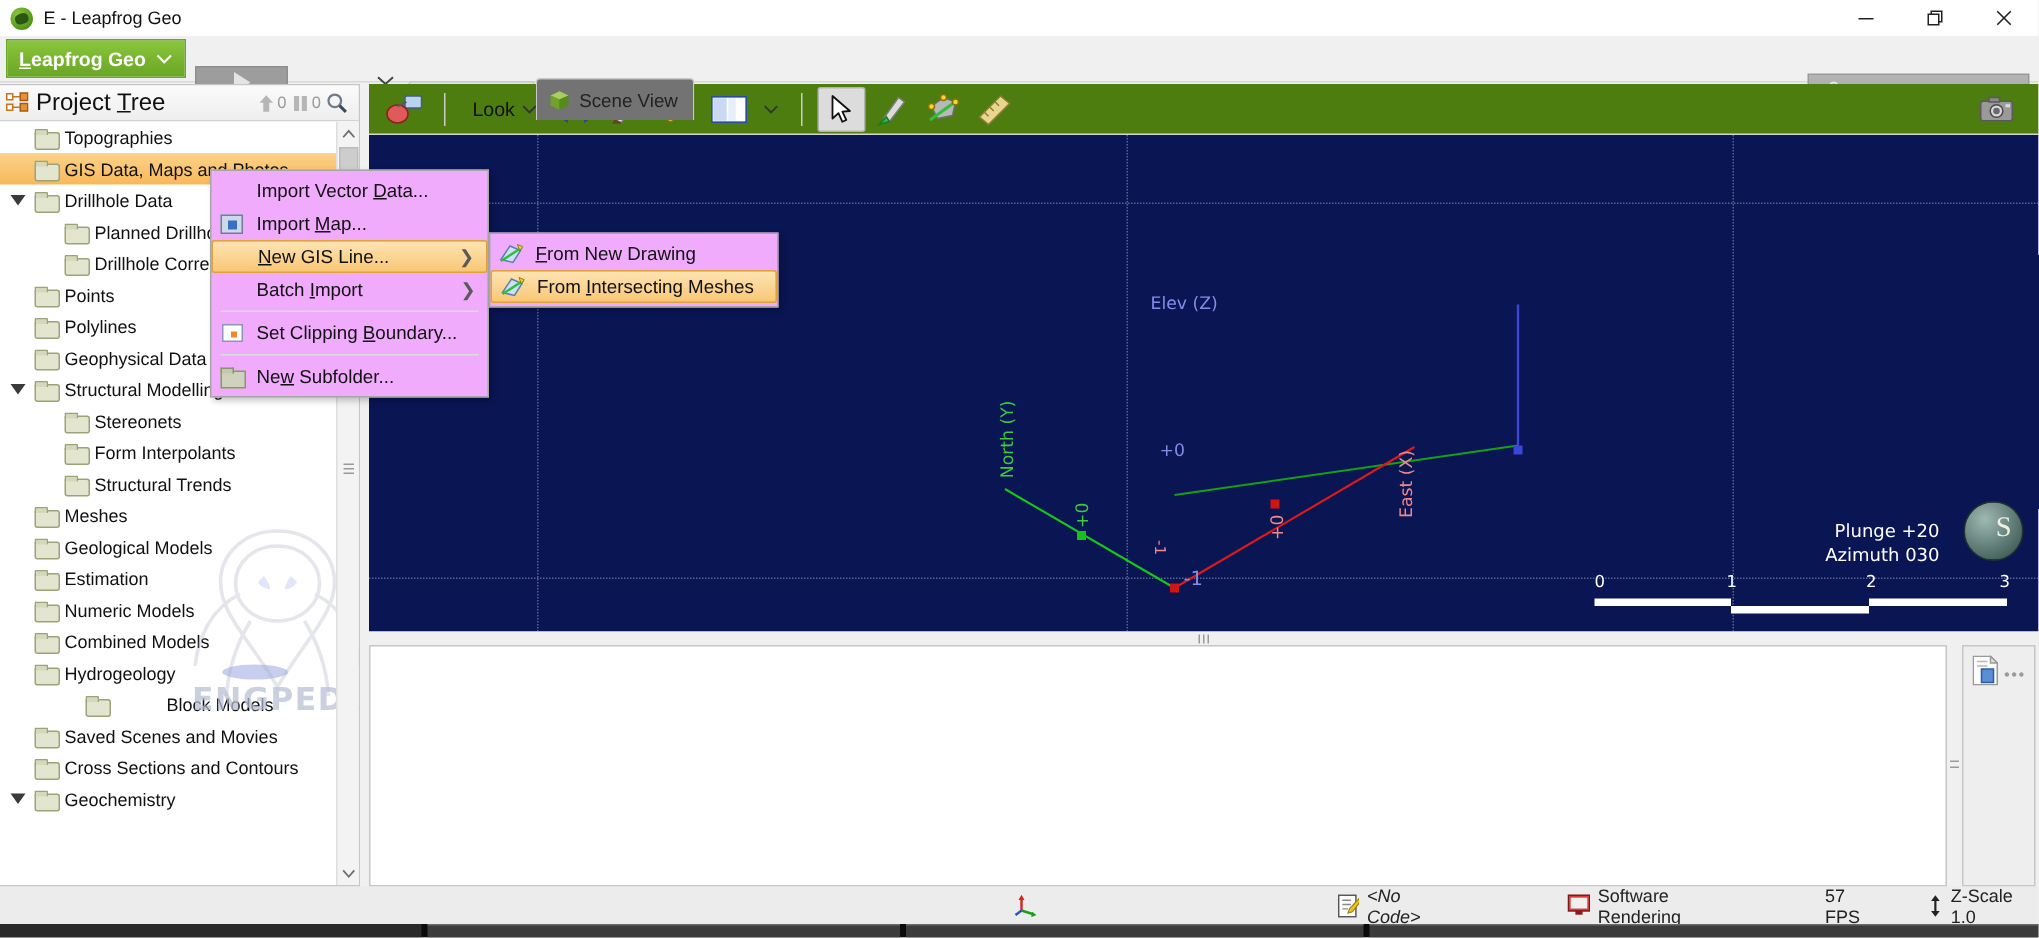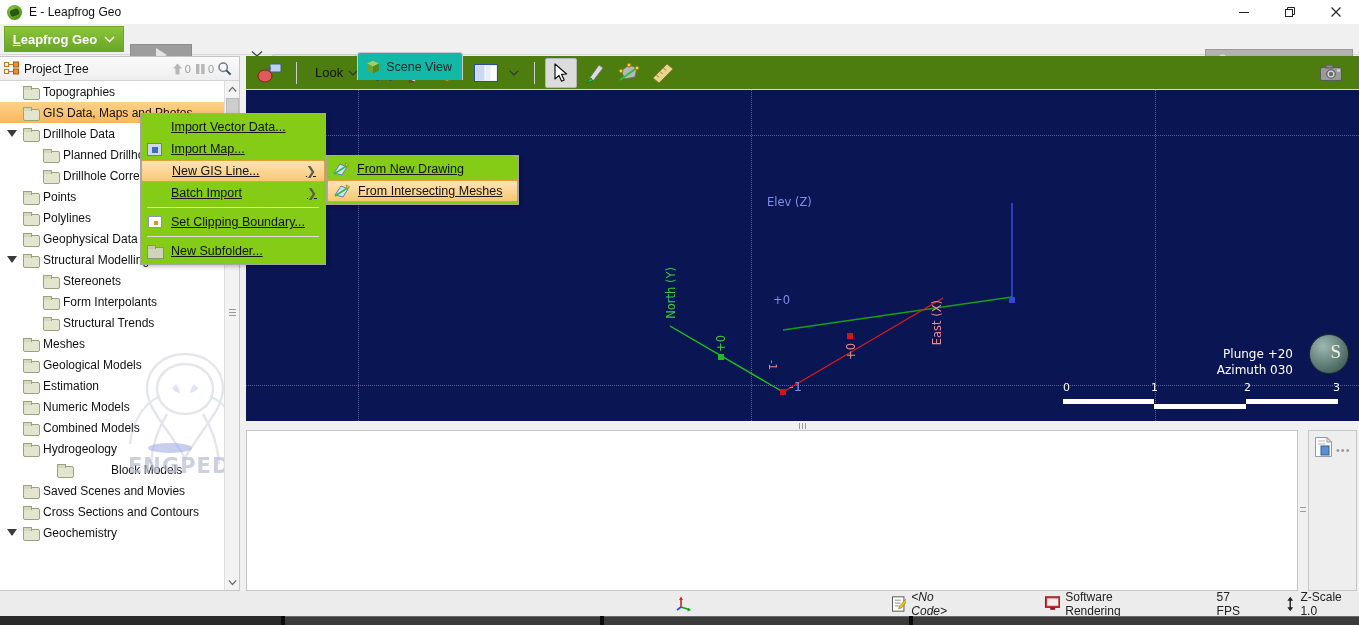--- a/index.html
+++ b/index.html
@@ -70,21 +70,21 @@
 
   .tabstrip { position: absolute; left: 272px; top: 24px; height: 31px; display: flex; align-items: flex-end; }
   .tab {
     height: 26px; display: flex; align-items: center; gap: 6px;
     padding: 0 10px 0 8px; font-size: 12.5px;
     border: 1px solid #c8c8c8; border-bottom: none;
     border-radius: 3px 3px 0 0;
     background: #e3e3e3; color: #222;
     position: relative; top: 1px;
   }
-  .tab.active { background: #14b8a6; height: 28px; z-index: 2; }
+  .tab.active { background: #737373; height: 28px; z-index: 2; }
   .tab-ic { width: 14px; height: 14px; flex: none; }
 
   .bell {
     position: absolute; left: 1166px; top: 24px; width: 28px; height: 31px;
     display: flex; align-items: center; justify-content: center;
   }
   .signin {
     position: absolute; left: 1205px; top: 25px; width: 148px; height: 24px;
     background: linear-gradient(to bottom,#b4b4b4,#a3a3a3);
     border: 1px solid #9a9a9a;
@@ -95,21 +95,21 @@
   
   .tree-panel {
     position: absolute; left: 0; top: 56px; width: 240px; height: 535px;
     background: #ffffff; border: 1px solid #c6c6c6; border-left: none;
   }
   .tree-head {
     height: 24px; background: linear-gradient(to bottom,#fbfbfb,#eeeeee);
     border-bottom: 1px solid #d2d2d2;
     display: flex; align-items: center; padding: 0 4px; gap: 5px;
   }
-  .tree-head-title { font-size: 12px; color: #111; }
+  .tree-head-title { font-size: 16px; color: #111; }
   .tree-head-tools { margin-left: auto; display: flex; align-items: center; gap: 3px; padding-right: 3px; }
   .thtool { display: flex; align-items: center; gap: 1px; color: #9a9a9a; font-size: 11px; }
 
   .tree-body { position: relative; height: 509px; overflow: hidden; background: #fff; }
   .tree-scroll { position: absolute; right: 0; top: 0; width: 15px; height: 509px; background: #f3f3f3; border-left: 1px solid #dedede; }
   .tsc-up, .tsc-dn { width: 15px; height: 16px; display: flex; align-items: center; justify-content: center; color: #666; }
   .tsc-dn { position: absolute; bottom: 0; }
   .tsc-thumb { position: absolute; top: 17px; left: 1px; width: 13px; height: 30px; background: #cdcdcd; border: 1px solid #bbb; }
   .tsc-grip { position: absolute; top: 228px; left: 4px; width: 7px; height: 5px; }
   .tsc-grip i { display:block; height:1px; background:#999; margin-bottom:2px; }
@@ -232,23 +232,23 @@
     display: flex; align-items: center; font-size: 12px; color: #222;
   }
   .st-item { display: flex; align-items: center; gap: 5px; }
   .nocode { font-style: italic; }
   .taskbar { position: absolute; left: 0; top: 616px; width: 1359px; height: 9px; background: #0b0b0b; }
   .tb-seg { position: absolute; top: 0; height: 9px; background: #2a2a2a; }
   .tb-seg.lit { background: #3b3b3b; border-top: 1px solid #6a6a6a; }
 
   
   .ctxmenu {
-    position: absolute; background: #84cc16;
+    position: absolute; background: #f0abfc;
     border: 1px solid #a6a6a6; box-shadow: 2px 2px 4px rgba(0,0,0,.22);
-    padding: 2px 0; z-index: 50; text-decoration: underline;
+    padding: 2px 0; z-index: 50;
   }
   .ctx-main { left: 140px; top: 113px; width: 186px; }
   .ctx-sub  { left: 326px; top: 155px; width: 193px; }
   .mi {
     height: 22px; display: flex; align-items: center; gap: 8px;
     padding: 0 6px 0 5px; font-size: 12.5px; color: #111; white-space: nowrap;
   }
   .mi.hl { background: linear-gradient(to bottom,#fde4b4,#f9c775); border: 1px solid #e0a33c; border-radius: 2px; height: 22px; }
   .mi-ic { width: 17px; height: 15px; flex: none; display: flex; align-items: center; justify-content: center; }
   .mi-lab { flex: 1; }

